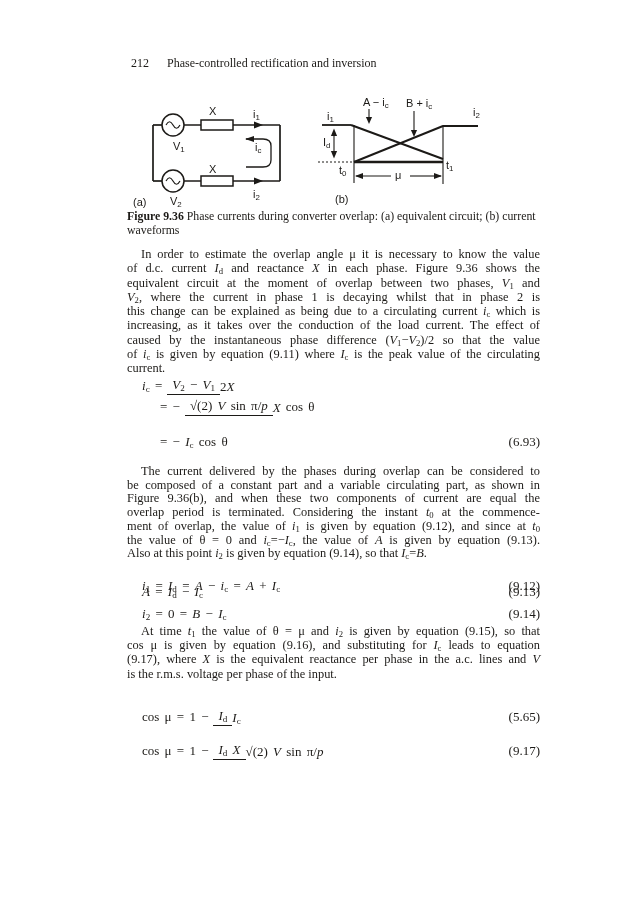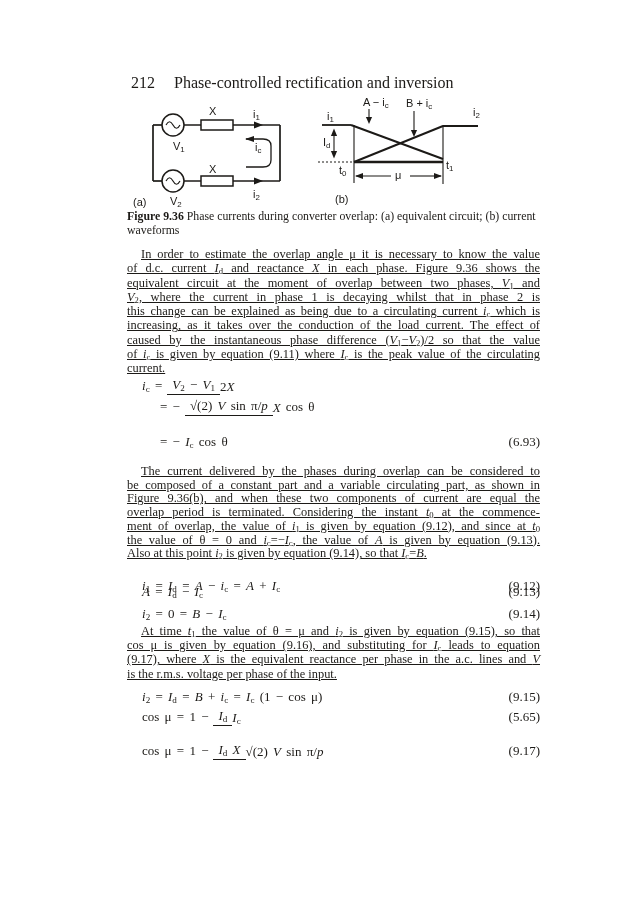--- a/index.html
+++ b/index.html
@@ -1,35 +1,35 @@
 <!DOCTYPE html>
 <html><head>
 <meta charset="utf-8">
 <style>
   html,body{margin:0;padding:0;background:#ffffff;}
   .page{position:relative;width:631px;height:900px;background:#ffffff;color:#1c1a17;
         font-family:"Liberation Serif",serif;overflow:hidden;}
 
   
-  .header{position:absolute;left:131px;top:74px;font-size:16px;white-space:nowrap;}
+  .header{position:absolute;left:131px;top:56px;font-size:12px;white-space:nowrap;}
   .header .pn{margin-right:15px;}
 
   
   .figure{position:absolute;left:125px;top:93px;width:430px;height:118px;}
   .figure svg{position:absolute;left:0;top:0;}
   .flabel{position:absolute;font-family:"Liberation Sans",sans-serif;font-size:11px;line-height:1.1;
           color:#1c1a17;white-space:nowrap;}
   .flabel sub{font-size:0.72em;vertical-align:-0.28em;line-height:0;}
 
   
   .caption{position:absolute;left:127px;top:210px;width:420px;font-size:11.8px;line-height:13.6px;}
   .cap-line{white-space:nowrap;}
 
   
-  .tblock{position:absolute;left:127px;width:413px;font-size:12.4px;text-decoration:underline;}
+  .tblock{position:absolute;left:127px;width:413px;font-size:12.4px;}
   .tline{text-align:justify;text-align-last:justify;white-space:nowrap;}
   .tline.tlast{text-align-last:left;}
   .tline.tindent{text-indent:14px;}
   #p1{top:247px;line-height:14.3px;}
   #p2{top:465px;line-height:13.7px;}
   #p3{top:624px;line-height:14.2px;}
   sub{font-size:0.70em;vertical-align:-0.22em;line-height:0;}
 
   
   .eq{position:absolute;left:127px;width:413px;font-size:13px;word-spacing:2px;}
@@ -187,26 +187,20 @@
       <span><i>A</i> = <i>I</i><sub>d</sub> − <i>I</i><sub>c</sub></span>
       <span class="eqnum">(9.13)</span>
     </div>
   </div>
   <div id="eq914" class="eq">
     <div class="eqrow">
       <span><i>i</i><sub>2</sub> = 0 = <i>B</i> − <i>I</i><sub>c</sub></span>
       <span class="eqnum">(9.14)</span>
     </div>
   </div>
-  <div id="eq915" class="eq">
-    <div class="eqrow">
-      <span><i>i</i><sub>2</sub> = <i>I</i><sub>d</sub> = <i>B</i> + <i>i</i><sub>c</sub> = <i>I</i><sub>c</sub> (1 − cos μ)</span>
-      <span class="eqnum">(9.15)</span>
-    </div>
-  </div>
 
   <div id="eq916" class="eq">
     <div class="eqrow">
       <span>cos μ = 1 − </span>
       <span class="frac">
           <span class="fnum"><i>I</i><sub>d</sub></span>
           <span class="fden"><i>I</i><sub>c</sub></span>
         </span>
       <span class="eqnum">(5.65)</span>
     </div>

